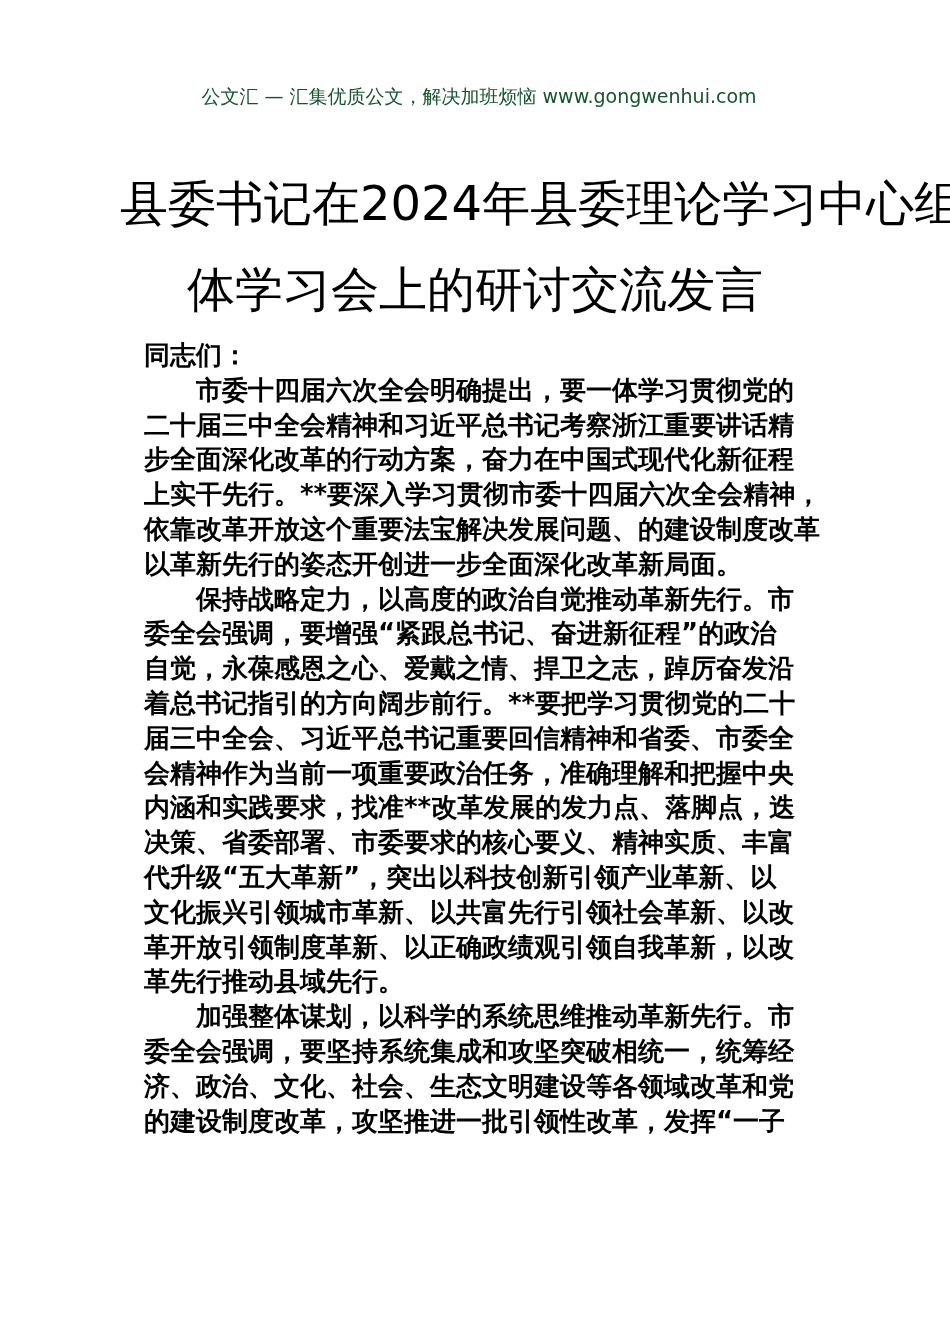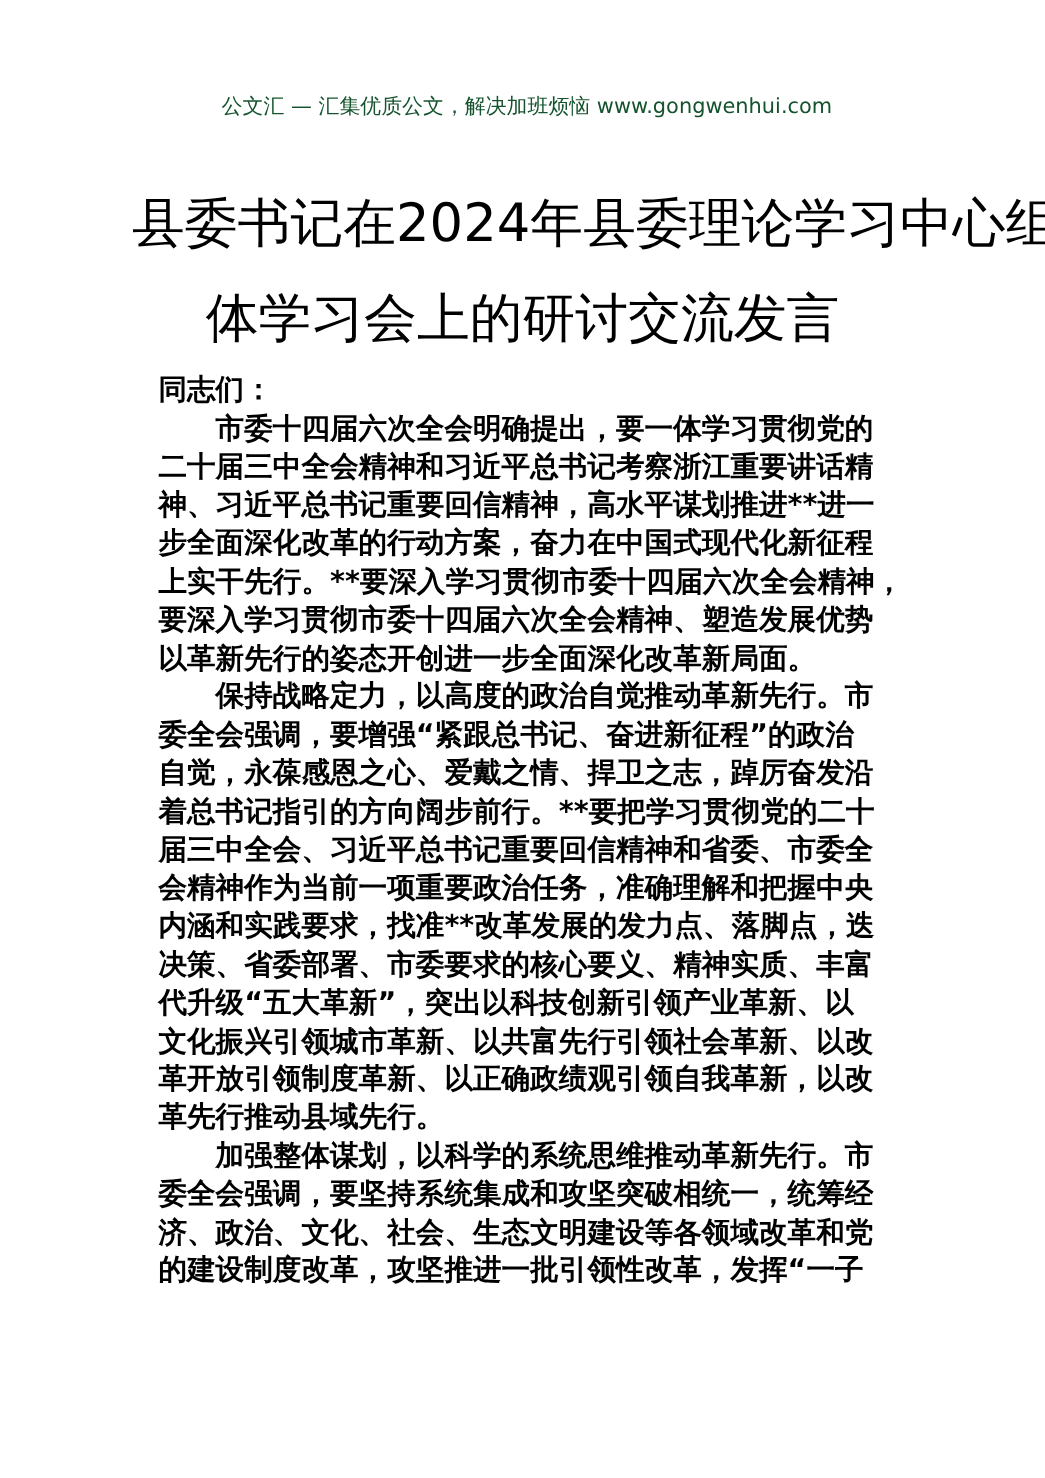--- a/index.html
+++ b/index.html
@@ -20,24 +20,23 @@
   <span class="line">县委书记在2024年县委理论学习中心组集</span>
   <span class="line">体学习会上的研讨交流发言</span>
 </div>
 
 <div class="body">
   <p>同志们：</p>
 
   <p>
     <span class="line indent">市委十四届六次全会明确提出，要一体学习贯彻党的</span>
     <span class="line">二十届三中全会精神和习近平总书记考察浙江重要讲话精</span>
-    <span class="line">神、习近平总书记重要回信精神，高水平谋划推进**进一</span>
     <span class="line">步全面深化改革的行动方案，奋力在中国式现代化新征程</span>
     <span class="line">上实干先行。**要深入学习贯彻市委十四届六次全会精神，</span>
-    <span class="line">要深入学习贯彻市委十四届六次全会精神、塑造发展优势</span>
+    <span class="line">依靠改革开放这个重要法宝解决发展问题、的建设制度改革</span>
     <span class="line">以革新先行的姿态开创进一步全面深化改革新局面。</span>
   </p>
 
   <p>
     <span class="line indent">保持战略定力，以高度的政治自觉推动革新先行。市</span>
     <span class="line">委全会强调，要增强“紧跟总书记、奋进新征程”的政治</span>
     <span class="line">自觉，永葆感恩之心、爱戴之情、捍卫之志，踔厉奋发沿</span>
     <span class="line">着总书记指引的方向阔步前行。**要把学习贯彻党的二十</span>
     <span class="line">届三中全会、习近平总书记重要回信精神和省委、市委全</span>
     <span class="line">会精神作为当前一项重要政治任务，准确理解和把握中央</span>

